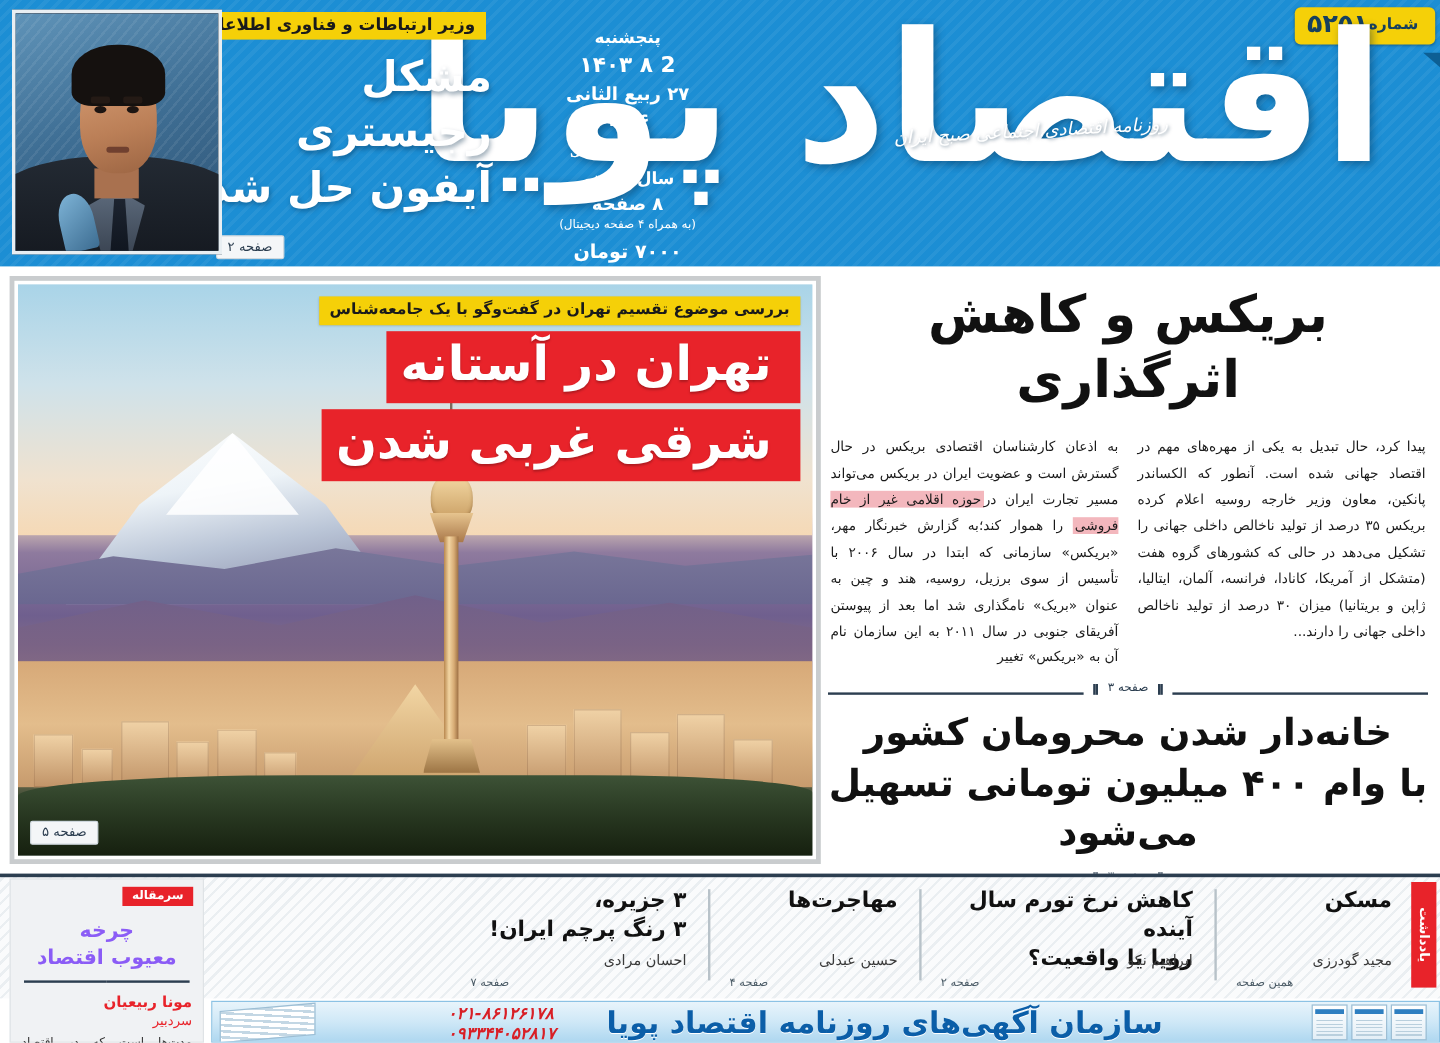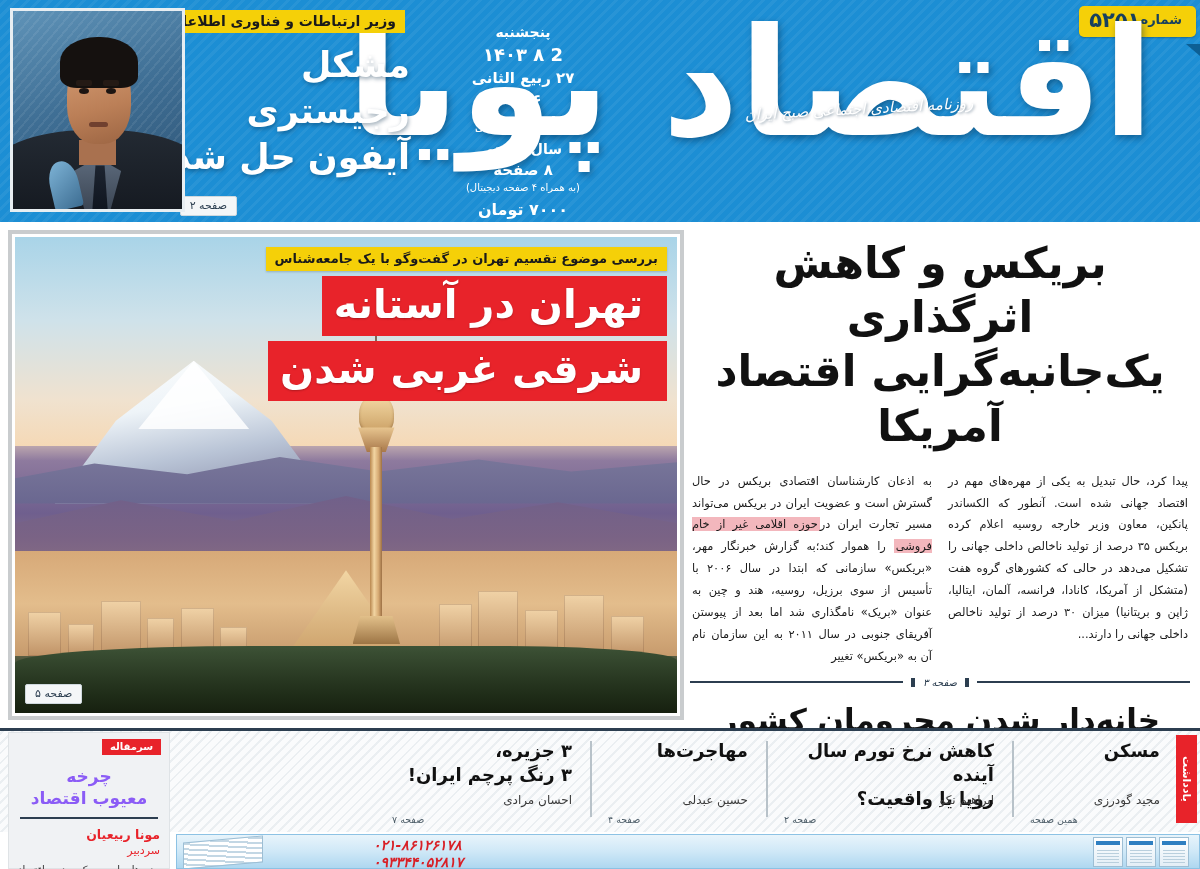--- a/index.html
+++ b/index.html
@@ -229,22 +229,22 @@
     color: #111; text-align: center; font-size: 43px; font-weight: bold;
     line-height: 1.26; letter-spacing: -1.5px; padding: 6px 0 4px 0;
   }
   .lead-body { display: flex; gap: 16px; margin-top: 14px; padding: 0 4px; }
   .lead-col {
     flex: 1; font-size: 11.4px; line-height: 1.92; color: #1a1a1a;
     text-align: justify; position: relative;
   }
   .hl { background: #f3b7bd; padding: 0 2px; }
   .rule {
-    display: flex; align-items: center; gap: 8px; margin: 9px 2px 0 2px;
-    color: #2c3e50; font-size: 10px; font-style: italic;
+    display: flex; align-items: flex-end; gap: 8px; margin: 9px 2px 0 2px;
+    color: #2c3e50; font-size: 10px;
   }
   .rule::before, .rule::after {
     content: ""; height: 2px; background: #2c3e50; flex: 1;
   }
   .rule .cap { border-left: 2px solid #2c3e50; border-right: 2px solid #2c3e50;
     height: 9px; width: 0; }
 
   .sec-head {
     color: #111; text-align: center; font-size: 31px; font-weight: bold;
     line-height: 1.34; letter-spacing: -1px; margin-top: 12px;
@@ -421,21 +421,20 @@
       <div class="ph-head1">تهران در آستانه</div>
       <div class="ph-head2">شرقی غربی شدن</div>
       <div class="ph-pageref">صفحه ۵</div>
     </div>
   </div>
 
   <div class="rightcol">
 
     <div class="lead-head">
       <div>بریکس و کاهش اثرگذاری</div>
-      <div>یک‌جانبه‌گرایی اقتصاد آمریکا</div>
     </div>
 
     <div class="lead-body">
       <div class="lead-col">پیدا کرد، حال تبدیل به یکی از مهره‌های مهم در اقتصاد جهانی شده است. آنطور که الکساندر پانکین، معاون وزیر خارجه روسیه اعلام کرده بریکس ۳۵ درصد از تولید ناخالص داخلی جهانی را تشکیل می‌دهد در حالی که کشورهای گروه هفت (متشکل از آمریکا، کانادا، فرانسه، آلمان، ایتالیا، ژاپن و بریتانیا) میزان ۳۰ درصد از تولید ناخالص داخلی جهانی را دارند...</div>
       <div class="lead-col"><span>به اذعان کارشناسان اقتصادی بریکس در حال گسترش است و عضویت ایران در بریکس می‌تواند مسیر تجارت ایران در</span><span class="hl">حوزه اقلامی غیر از خام فروشی</span><span> را هموار کند؛به گزارش خبرنگار مهر، «بریکس» سازمانی که ابتدا در سال ۲۰۰۶ با تأسیس از سوی برزیل، روسیه، هند و چین به عنوان «بریک» نامگذاری شد اما بعد از پیوستن آفریقای جنوبی در سال ۲۰۱۱ به این سازمان نام آن به «بریکس» تغییر</span></div>
     </div>
 
     <div class="rule">
       <span class="cap"></span>
       <span>صفحه ۳</span>
@@ -531,15 +530,16 @@
     <div class="ad-stack"></div>
     <div class="ad-phones">
       <div>۰۲۱-۸۶۱۲۶۱۷۸</div>
       <div>۰۹۳۳۴۴۰۵۲۸۱۷</div>
     </div>
     <div class="ad-papers">
       <i></i>
       <i></i>
       <i></i>
     </div>
+    <div class="ad-text">سازمان آگهی‌های روزنامه اقتصاد پویا</div>
   </div>
 
 </div>
 
 </body></html>

